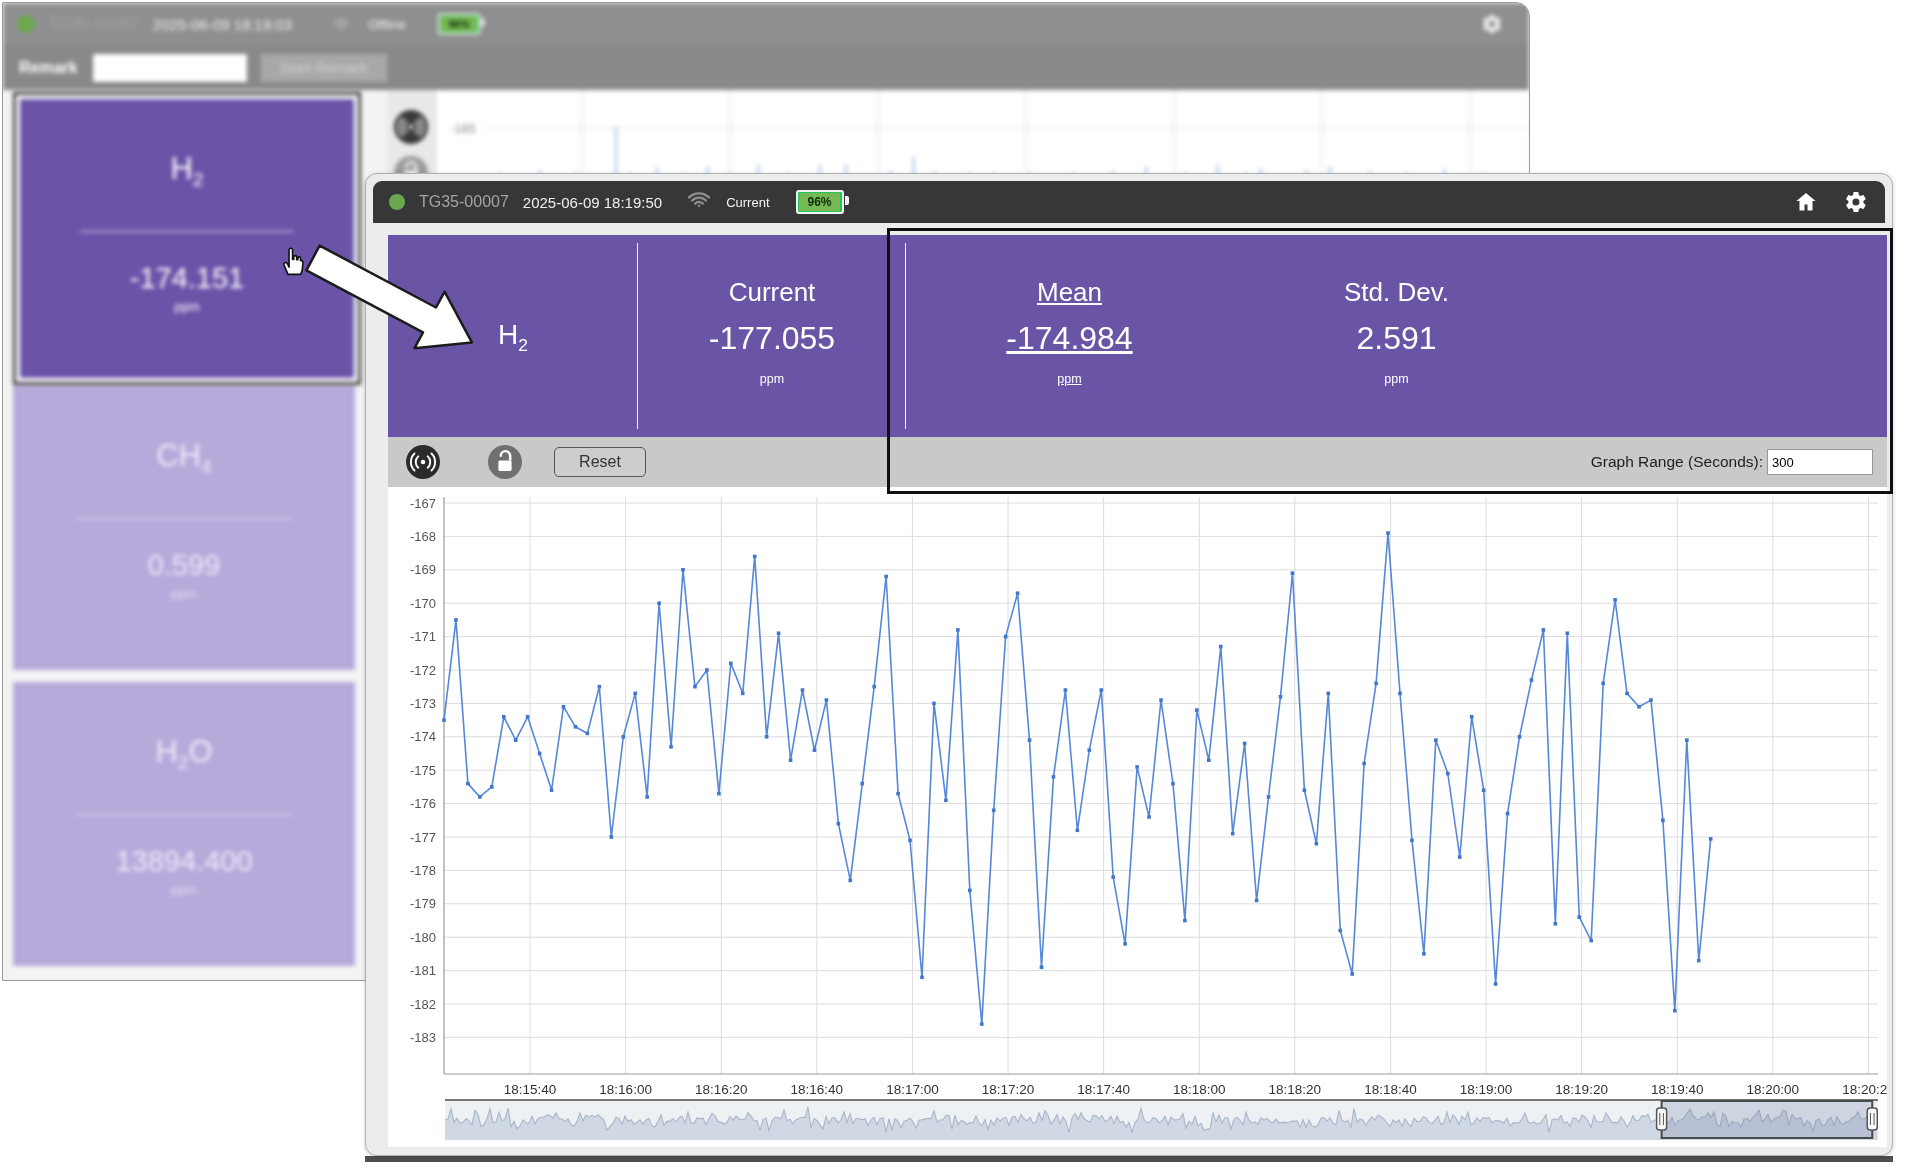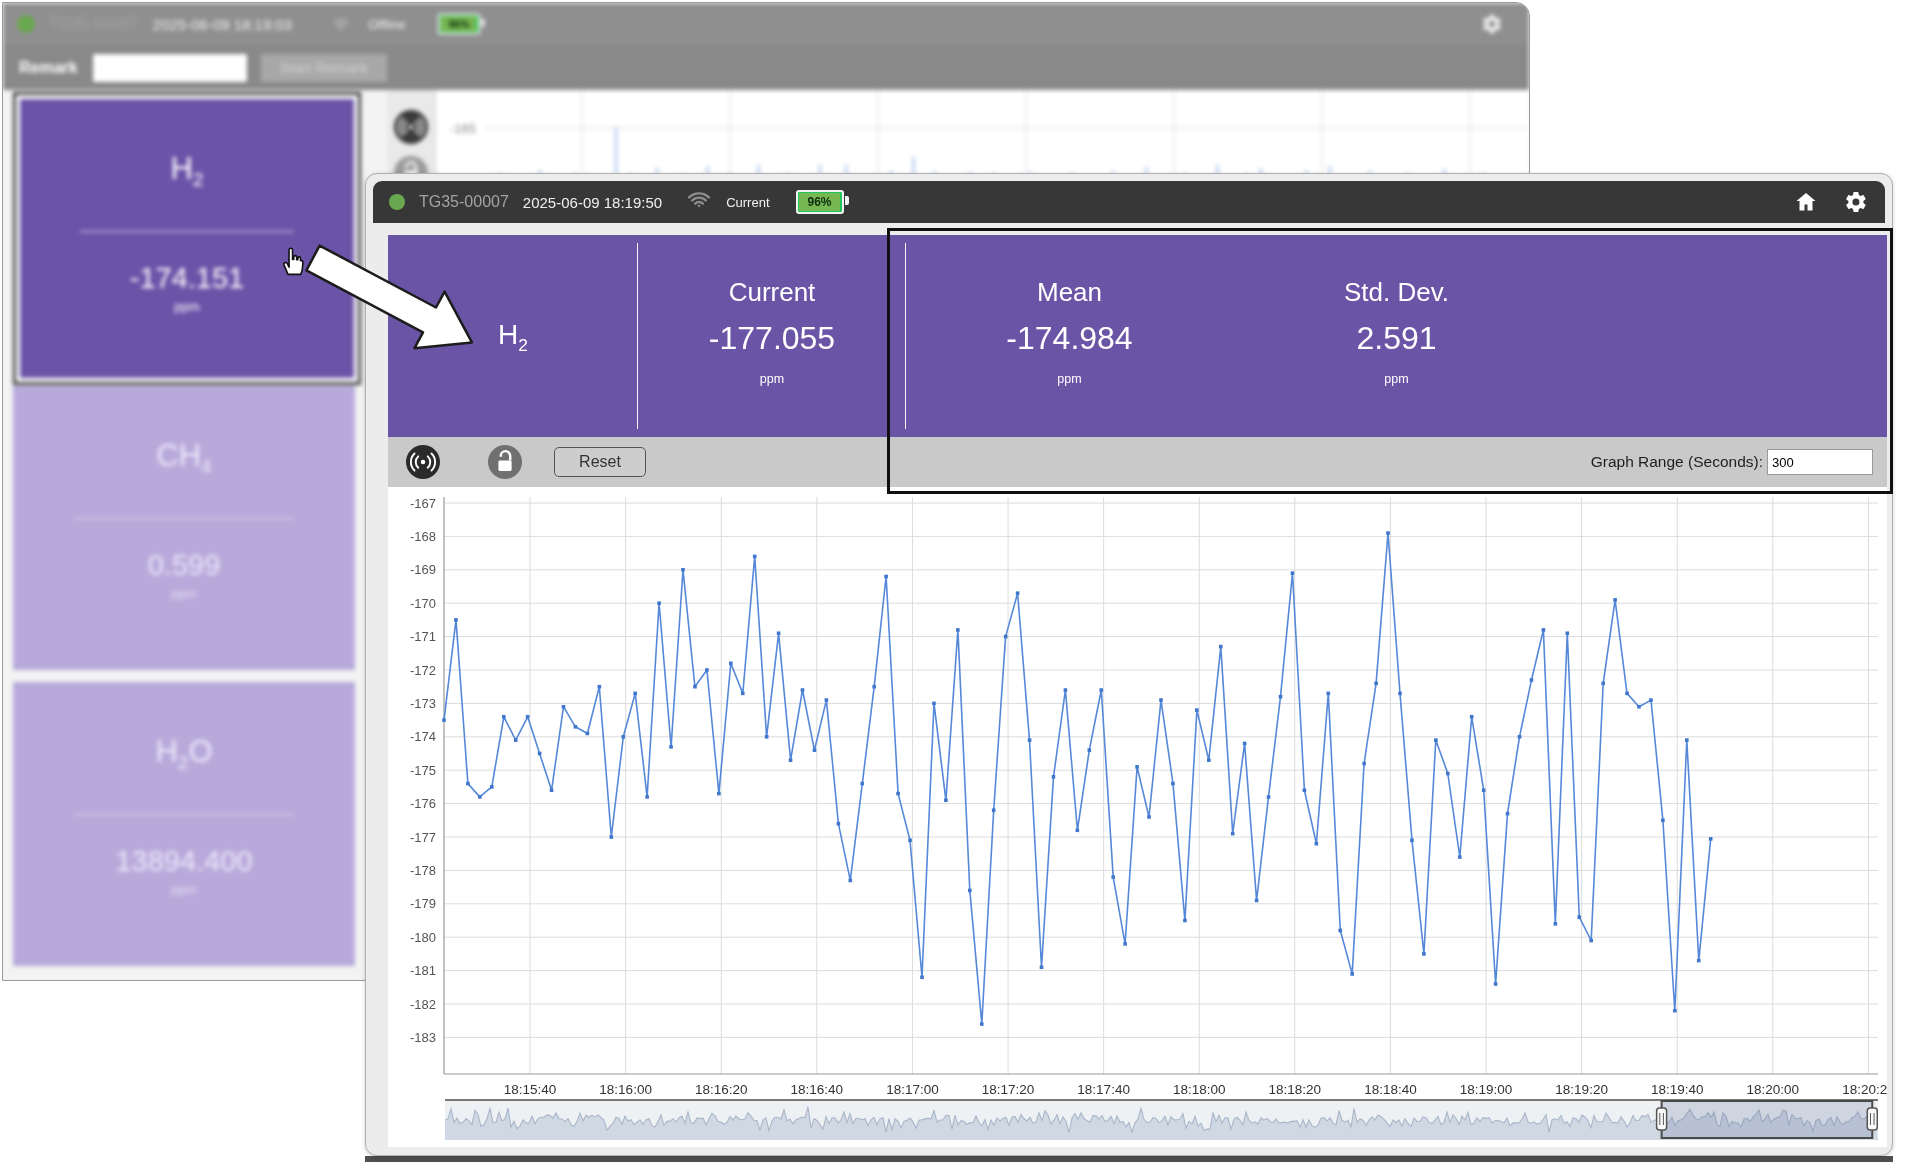--- a/index.html
+++ b/index.html
@@ -252,21 +252,21 @@
 
     <div class="banner">
       <div class="bcol sep" style="flex:0 0 250px;">
         <span class="gas-big"><span>H</span><sub>2</sub></span>
       </div>
       <div class="bcol sep" style="flex:0 0 268px;">
         <span class="stat-label">Current</span>
         <span class="stat-value">-177.055</span>
         <span class="stat-unit">ppm</span>
       </div>
-      <div class="bcol" style="flex:0 0 327px;">
+      <div class="bcol" style="flex:0 0 327px;text-decoration:underline;">
         <span class="stat-label">Mean</span>
         <span class="stat-value">-174.984</span>
         <span class="stat-unit">ppm</span>
       </div>
       <div class="bcol" style="flex:0 0 327px;">
         <span class="stat-label">Std. Dev.</span>
         <span class="stat-value">2.591</span>
         <span class="stat-unit">ppm</span>
       </div>
     </div>

